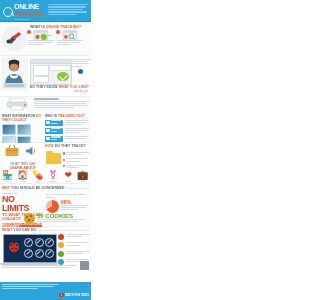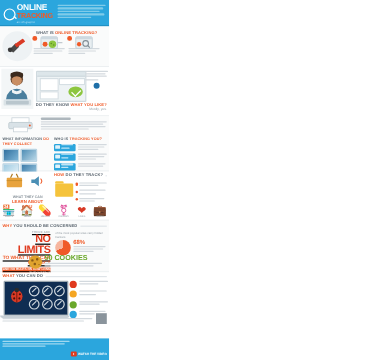--- a/index.html
+++ b/index.html
@@ -84,21 +84,21 @@
   .learn-1{font-size:3px;color:#8a949c;font-weight:bold;}
   .learn-2{font-size:3.6px;color:#f05a28;font-weight:bold;}
   .icorow{position:absolute;left:2px;bottom:1px;right:2px;display:flex;justify-content:space-between;align-items:flex-end;}
   .icocell{width:11px;text-align:center;}
   .icoglyph{height:11px;display:flex;align-items:flex-end;justify-content:center;font-size:9px;line-height:1;}
   .icolbl{font-size:2px;color:#9aa3aa;margin-top:0.5px;}
 
   
   .s5{height:42px;background:#fafbfb;border-bottom:1px solid #eceff1;position:relative;}
   .s5 .ttl{position:absolute;left:2px;top:2px;right:2px;}
-  .nolimits{position:absolute;left:2px;top:8px;width:40px;text-align:right;text-decoration:underline;}
+  .nolimits{position:absolute;left:2px;top:8px;width:40px;text-align:left;}
   .nl-sm{font-size:2.4px;color:#8a949c;letter-spacing:0.2px;}
   .nl-big{font-size:9px;font-weight:bold;color:#e03a1e;line-height:1;letter-spacing:-0.4px;}
   .nl-mid{font-size:4px;font-weight:bold;color:#f05a28;line-height:1.1;}
   .nl-band{background:#f05a28;color:#fff;font-size:2.6px;font-weight:bold;padding:0.6px 0;margin-top:1px;}
   .pieblk{position:absolute;left:46px;top:9px;width:43px;}
   .pie{width:13px;height:13px;border-radius:50%;background:conic-gradient(#f05a28 0 68%, #f6b69f 68% 100%);float:left;margin-right:2px;}
   .pct{font-size:5px;font-weight:bold;color:#f05a28;line-height:1;}
   .cookie{position:absolute;left:24px;bottom:2px;width:11px;height:11px;border-radius:50%;background:#e0a32e;}
   .ck{position:absolute;width:1.6px;height:1.6px;border-radius:50%;background:#8a5a18;}
   .cookiestat{position:absolute;left:37px;bottom:3px;width:52px;}

